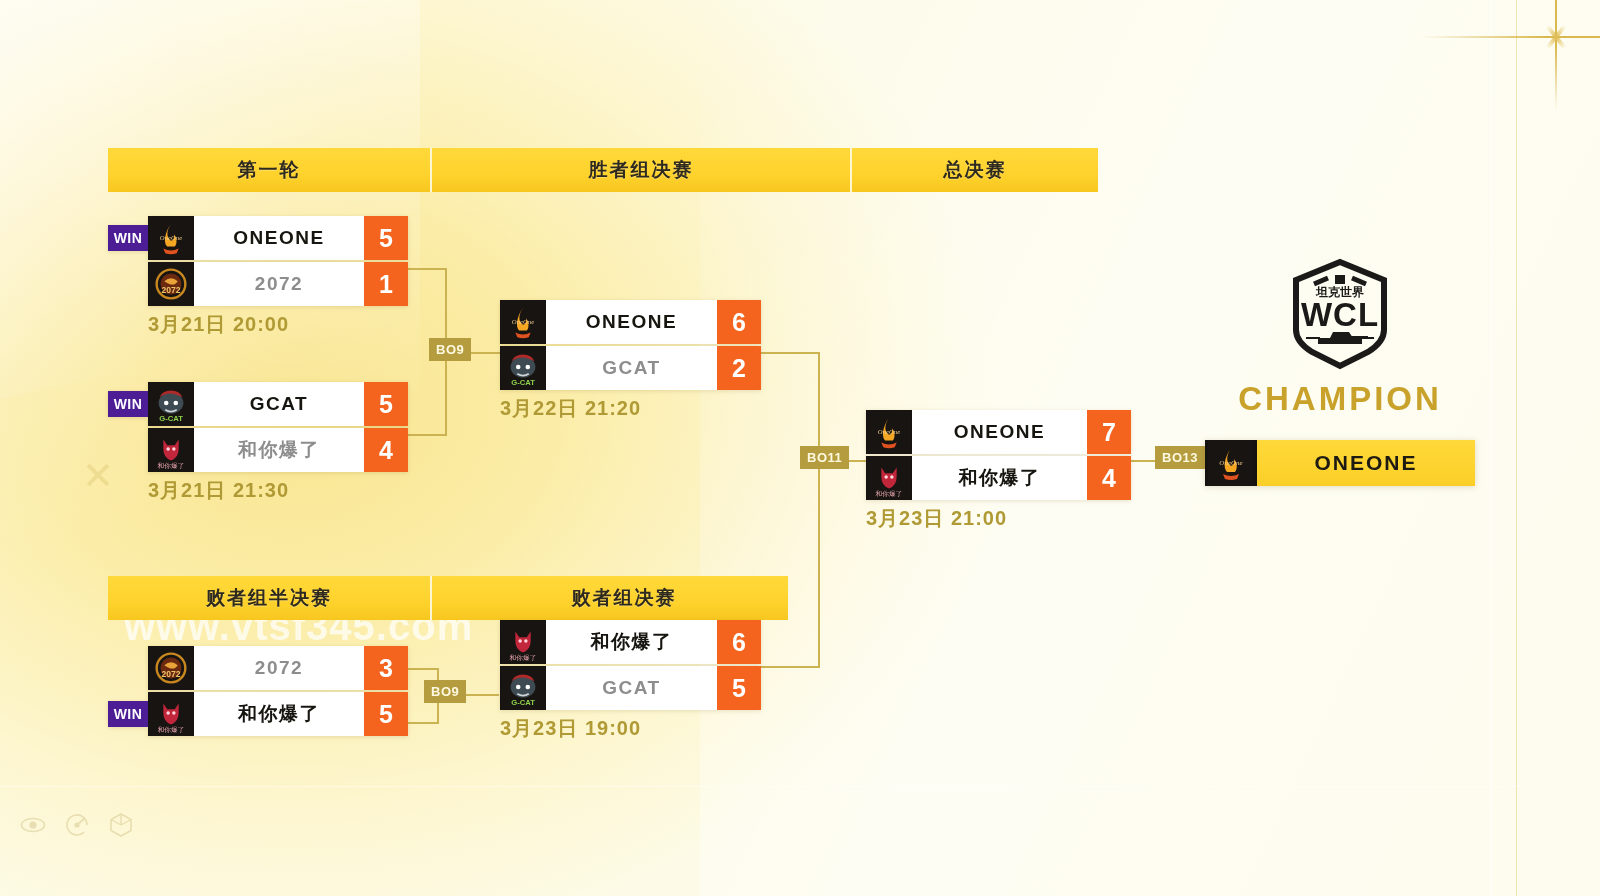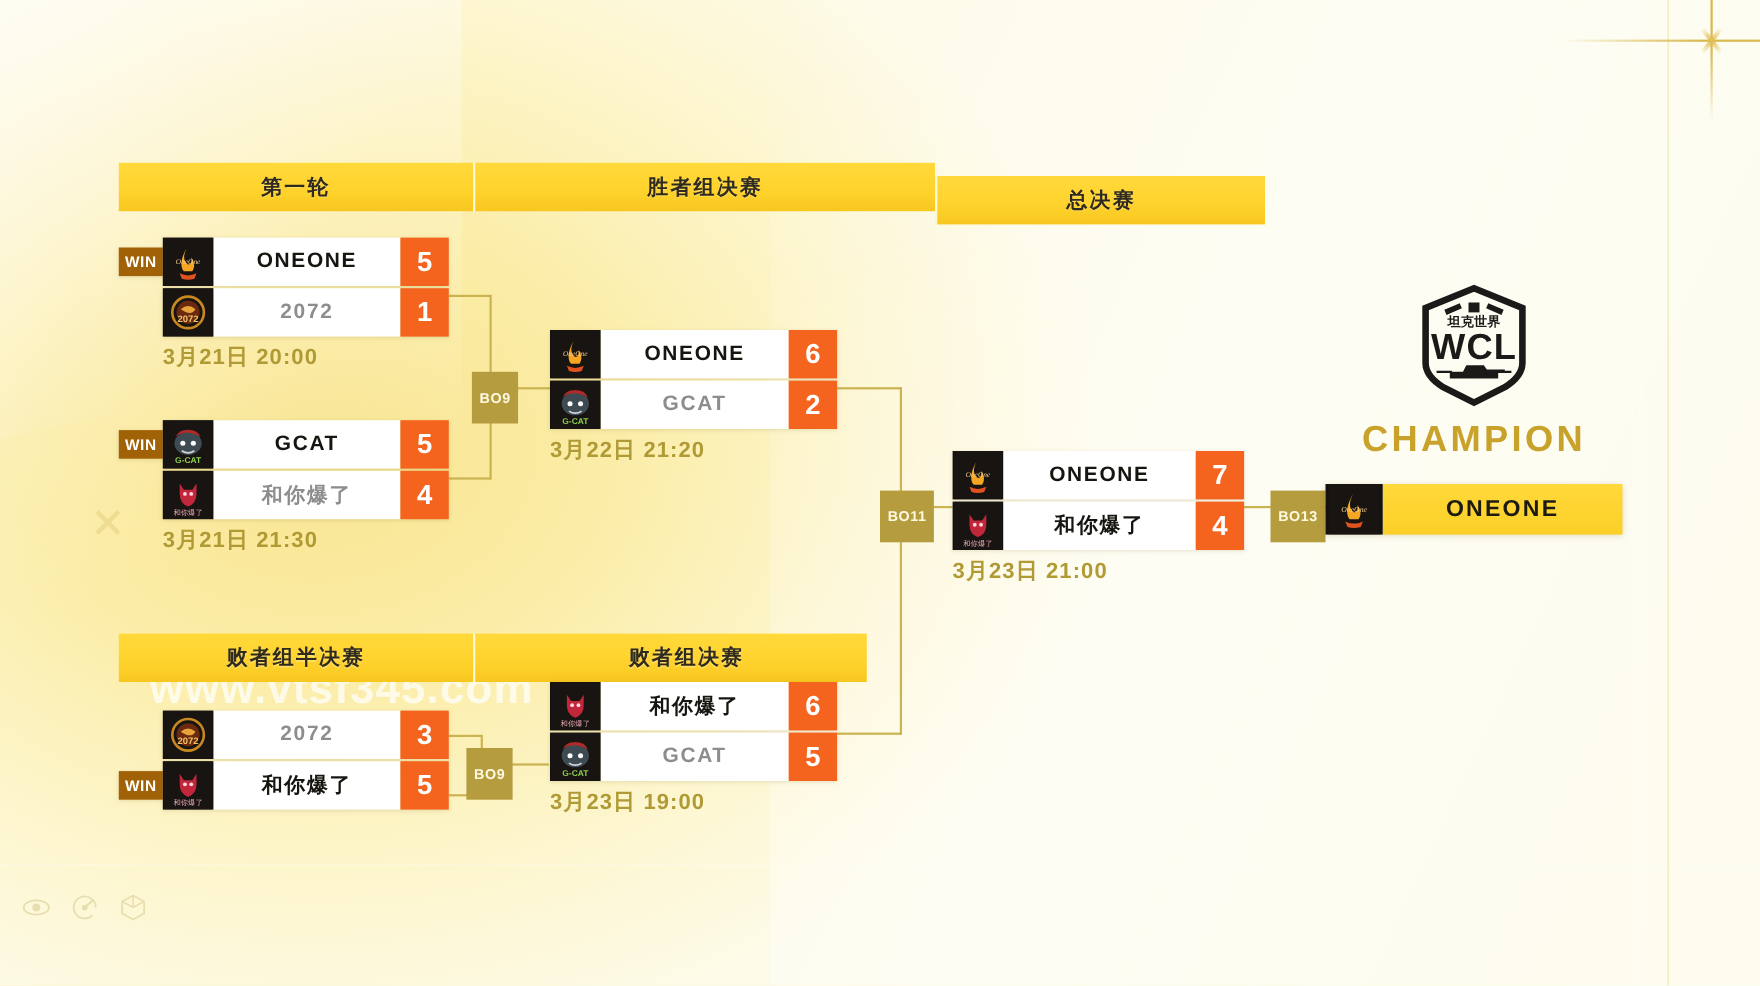--- a/index.html
+++ b/index.html
@@ -49,21 +49,21 @@
   .orn-v { position: absolute; right: 43px; top: 0; width: 2px; height: 110px;
            background: linear-gradient(180deg, #d9b84e 0%, #d9b84e 42%, rgba(214,178,70,0) 100%); }
   .orn-star { position: absolute; right: 30px; top: 23px; width: 28px; height: 28px; }
   .orn-star i { position: absolute; left: 12px; top: 0; width: 4px; height: 28px;
                 background: linear-gradient(180deg, rgba(222,186,82,0), #e0bd55, rgba(222,186,82,0)); }
   .orn-star i.r1 { transform: rotate(38deg); }
   .orn-star i.r2 { transform: rotate(-38deg); }
 
   
   #watermark-url {
-    position: absolute; left: 136px; top: 604px;
+    position: absolute; left: 124px; top: 604px;
     font-size: 40px; font-weight: 700; letter-spacing: 1px;
     color: rgba(255,255,255,0.72);
     white-space: nowrap;
     pointer-events: none;
   }
   #watermark-x {
     position: absolute; left: 85px; top: 462px; width: 26px; height: 26px; opacity: .35;
   }
   #watermark-x i { position: absolute; left: 11px; top: -1px; width: 4px; height: 28px; background: #d8c06a; }
   #watermark-x i.a { transform: rotate(45deg); }
@@ -94,21 +94,21 @@
   
   .match { position: absolute; }
   .match .row {
     display: flex; align-items: stretch; height: 44px;
     filter: drop-shadow(0 1px 2px rgba(120,100,30,0.18));
   }
   .match .row + .row { margin-top: 2px; }
 
   .win-badge {
     position: absolute; left: -40px; width: 40px; height: 26px;
-    background: #a16207;
+    background: #4c1d95;
     color: #fff; font-size: 14px; font-weight: 700; letter-spacing: .5px;
     display: flex; align-items: center; justify-content: center;
   }
 
   .team-logo {
     width: 46px; flex: 0 0 46px;
     background: #141210;
     display: flex; align-items: center; justify-content: center;
     overflow: hidden; position: relative;
   }
@@ -134,21 +134,21 @@
 
   
   .conn { position: absolute; background: #cbb352; }
   .conn.h { height: 2px; }
   .conn.v { width: 2px; }
   .bo-badge {
     position: absolute;
     background: #b49c3f;
     color: #fff9e0;
     font-size: 13px; font-weight: 700; letter-spacing: .5px;
-    padding: 16px 7px;
+    padding: 4px 7px;
     display: flex; align-items: center; justify-content: center;
   }
 
   
   #champion-block { position: absolute; left: 1205px; top: 258px; width: 270px; text-align: center; }
   #champion-logo { width: 112px; height: 112px; margin: 0 auto; }
   #champion-label {
     margin-top: 10px;
     font-size: 33px; font-weight: 700; letter-spacing: 3px;
     color: #c9a22c;
@@ -213,21 +213,21 @@
   </span>
 </div>
 
 <div class="header-row" style="left:108px; top:148px;">
   <div class="hdr" style="width:322px;">
     <span>第一轮</span>
   </div>
   <div class="hdr" style="width:420px;">
     <span>胜者组决赛</span>
   </div>
-  <div class="hdr" style="width:300px;margin-top:12px;">
+  <div class="hdr" style="width:248px;">
     <span>总决赛</span>
   </div>
 </div>
 <div class="header-underline" style="left:108px; top:193px; width:1046px;"></div>
 
 <div class="header-row" style="left:108px; top:544px;margin-top:32px;">
   <div class="hdr" style="width:322px;">
     <span>败者组半决赛</span>
   </div>
   <div class="hdr" style="width:358px;padding-left:28px;">

